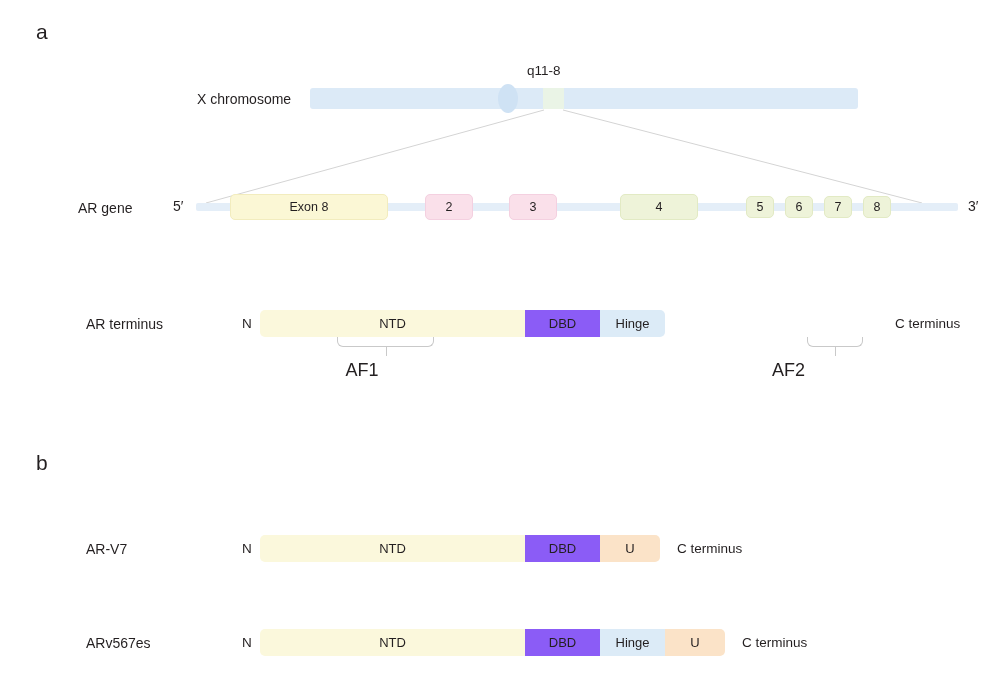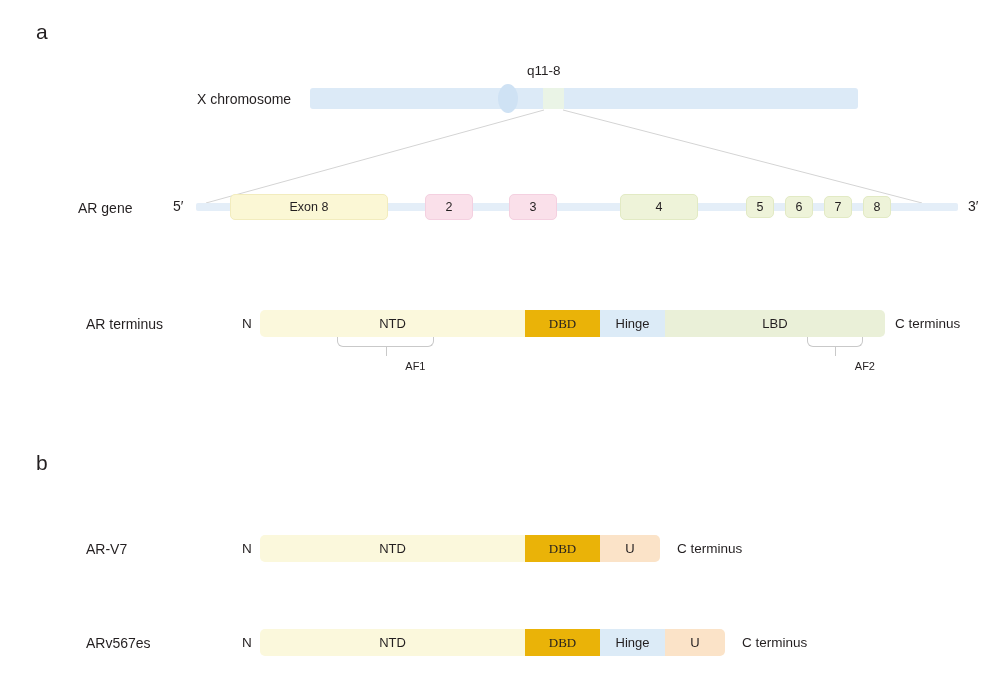--- a/index.html
+++ b/index.html
@@ -83,21 +83,21 @@
   .seg {
     box-sizing: border-box;
     display: flex;
     align-items: center;
     justify-content: center;
     font-size: 13px;
     color: #231f20;
     height: 100%;
   }
   .seg-ntd   { background: #fbf8dc; }
-  .seg-dbd   { background: #eab308; font-family: Liberation Serif, serif; }
+  .seg-dbd   { background: #8b5cf6; }
   .seg-hinge { background: #dcebf7; }
   .seg-lbd   { background: #eaf0d8; }
   .seg-u     { background: #fbe3c8; }
 
   .protein-bar {
     display: flex;
     overflow: hidden;
     border-radius: 5px;
   }
 
@@ -109,23 +109,23 @@
     border: 1px solid #c9c9c9;
     border-top: none;
     border-radius: 0 0 6px 6px;
     box-sizing: border-box;
   }
   .bracket-stem {
     background: #c9c9c9;
     width: 1px;
   }
   .bracket-label {
-    font-size: 11px;
+    font-size: 18px;
     color: #231f20;
-    text-align: right;
+    text-align: left;
     white-space: nowrap;
   }
 </style>
 </head>
 <body>
 
 <div class="abs panel-letter" style="left:36px; top:20px;">a</div>
 
 <div class="abs band-title" style="left:527px; top:63px;">q11-8</div>
 
@@ -156,31 +156,30 @@
     <div class="abs exon exon-green" style="left: 824px; top: 196px; width: 28px; height: 22px;">7</div>
     <div class="abs exon exon-green" style="left: 863px; top: 196px; width: 28px; height: 22px;">8</div>
   </div>
 
 <div class="abs row-label" style="left:86px; top:316px;">AR terminus</div>
 <div class="abs term-label" style="left:242px; top:316px;">N</div>
 <div class="abs protein-bar" id="ar-protein-bar" style="left:260px; top:310px; height:27px;">
     <div class="seg seg-ntd" style="width: 265px;">NTD</div>
     <div class="seg seg-dbd" style="width: 75px;">DBD</div>
     <div class="seg seg-hinge" style="width: 65px;">Hinge</div>
-    <div class="seg seg-lbd" style="width: 220px;">LBD</div>
   </div>
 <div class="abs term-label" style="left:895px; top:316px;">C terminus</div>
 
 <div id="bracket-layer">
     <div class="abs bracket" style="left: 337px; top: 337px; width: 97px; height: 10px;"></div>
     <div class="abs bracket-stem" style="left: 385.5px; top: 347px; height: 9px;"></div>
     <div class="abs bracket-label" style="left: 345.5px; top: 360px; width: 80px;">AF1</div>
     <div class="abs bracket" style="left: 807px; top: 337px; width: 56px; height: 10px;"></div>
     <div class="abs bracket-stem" style="left: 835px; top: 347px; height: 9px;"></div>
-    <div class="abs bracket-label" style="left: 795px; top: 360px; width: 80px;">AF2</div>
+    <div class="abs bracket-label" style="left: 772px; top: 360px; width: 80px;">AF2</div>
   </div>
 
 <div class="abs panel-letter" style="left:36px; top:451px;">b</div>
 
 <div class="abs row-label" style="left:86px; top:541px;">AR-V7</div>
 <div class="abs term-label" style="left:242px; top:541px;">N</div>
 <div class="abs protein-bar" id="variant-bar-0" style="left:260px; top:535px; height:27px;">
     <div class="seg seg-ntd" style="width: 265px;">NTD</div>
     <div class="seg seg-dbd" style="width: 75px;">DBD</div>
     <div class="seg seg-u" style="width: 60px;">U</div>

